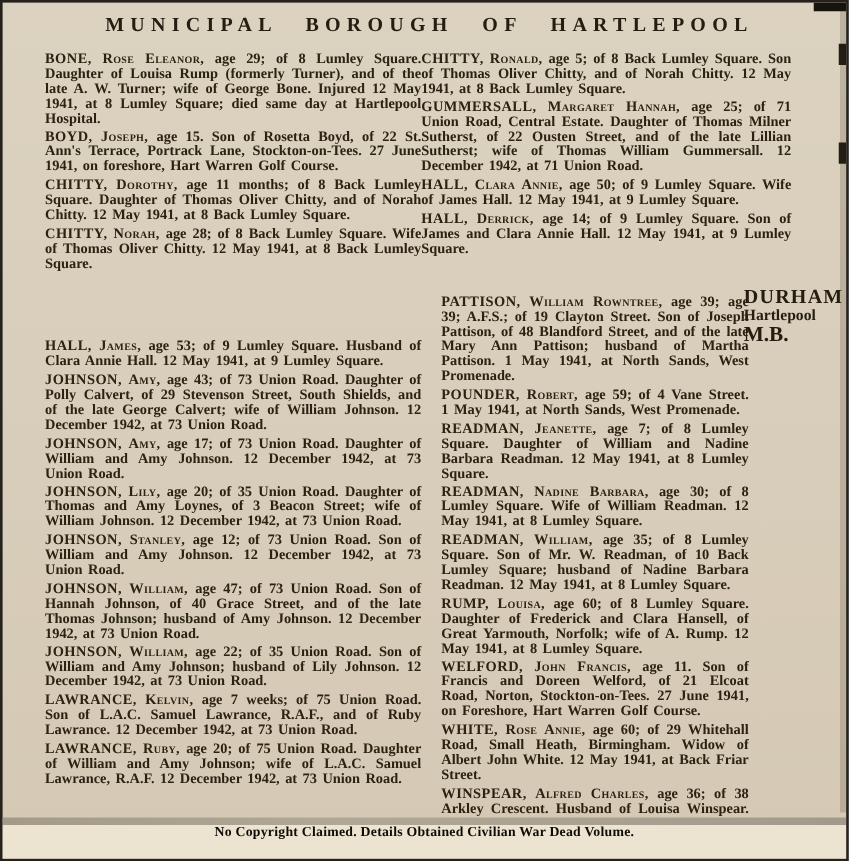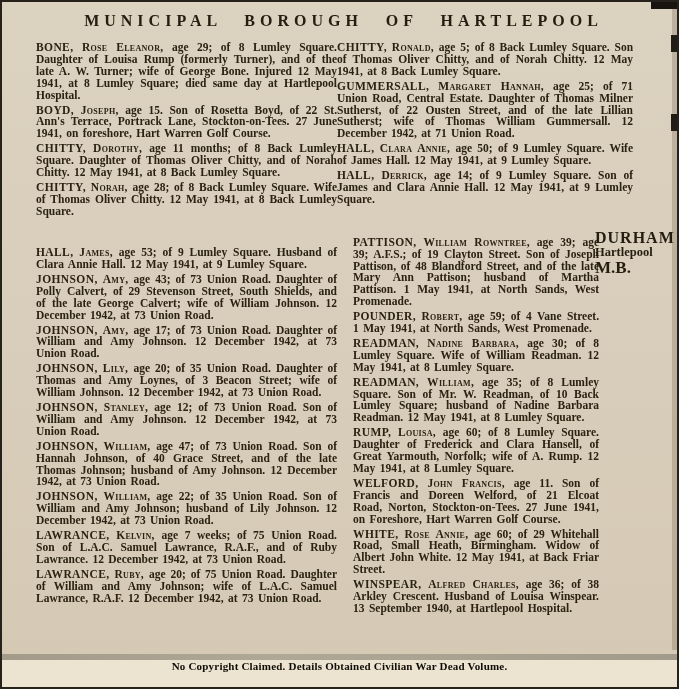--- a/index.html
+++ b/index.html
@@ -102,20 +102,21 @@
           <p class="entry"><span class="surname">JOHNSON,</span> <span class="given">Lily,</span> <span class="entry-text">age 20; of 35 Union Road. Daughter of Thomas and Amy Loynes, of 3 Beacon Street; wife of William Johnson. 12 December 1942, at 73 Union Road.</span></p>
           <p class="entry"><span class="surname">JOHNSON,</span> <span class="given">Stanley,</span> <span class="entry-text">age 12; of 73 Union Road. Son of William and Amy Johnson. 12 December 1942, at 73 Union Road.</span></p>
           <p class="entry"><span class="surname">JOHNSON,</span> <span class="given">William,</span> <span class="entry-text">age 47; of 73 Union Road. Son of Hannah Johnson, of 40 Grace Street, and of the late Thomas Johnson; husband of Amy Johnson. 12 December 1942, at 73 Union Road.</span></p>
           <p class="entry"><span class="surname">JOHNSON,</span> <span class="given">William,</span> <span class="entry-text">age 22; of 35 Union Road. Son of William and Amy Johnson; husband of Lily Johnson. 12 December 1942, at 73 Union Road.</span></p>
           <p class="entry"><span class="surname">LAWRANCE,</span> <span class="given">Kelvin,</span> <span class="entry-text">age 7 weeks; of 75 Union Road. Son of L.A.C. Samuel Lawrance, R.A.F., and of Ruby Lawrance. 12 December 1942, at 73 Union Road.</span></p>
           <p class="entry"><span class="surname">LAWRANCE,</span> <span class="given">Ruby,</span> <span class="entry-text">age 20; of 75 Union Road. Daughter of William and Amy Johnson; wife of L.A.C. Samuel Lawrance, R.A.F. 12 December 1942, at 73 Union Road.</span></p>
         </div>
       <div class="col-right">
           <p class="entry"><span class="surname">PATTISON,</span> <span class="given">William Rowntree,</span> <span class="entry-text">age 39; age 39; A.F.S.; of 19 Clayton Street. Son of Joseph Pattison, of 48 Blandford Street, and of the late Mary Ann Pattison; husband of Martha Pattison. 1 May 1941, at North Sands, West Promenade.</span></p>
           <p class="entry"><span class="surname">POUNDER,</span> <span class="given">Robert,</span> <span class="entry-text">age 59; of 4 Vane Street. 1 May 1941, at North Sands, West Promenade.</span></p>
+          <p class="entry"><span class="surname">READMAN,</span> <span class="given">Jeanette,</span> <span class="entry-text">age 7; of 8 Lumley Square. Daughter of William and Nadine Barbara Readman. 12 May 1941, at 8 Lumley Square.</span></p>
           <p class="entry"><span class="surname">READMAN,</span> <span class="given">Nadine Barbara,</span> <span class="entry-text">age 30; of 8 Lumley Square. Wife of William Readman. 12 May 1941, at 8 Lumley Square.</span></p>
           <p class="entry"><span class="surname">READMAN,</span> <span class="given">William,</span> <span class="entry-text">age 35; of 8 Lumley Square. Son of Mr. W. Readman, of 10 Back Lumley Square; husband of Nadine Barbara Readman. 12 May 1941, at 8 Lumley Square.</span></p>
           <p class="entry"><span class="surname">RUMP,</span> <span class="given">Louisa,</span> <span class="entry-text">age 60; of 8 Lumley Square. Daughter of Frederick and Clara Hansell, of Great Yarmouth, Norfolk; wife of A. Rump. 12 May 1941, at 8 Lumley Square.</span></p>
           <p class="entry"><span class="surname">WELFORD,</span> <span class="given">John Francis,</span> <span class="entry-text">age 11. Son of Francis and Doreen Welford, of 21 Elcoat Road, Norton, Stockton-on-Tees. 27 June 1941, on Foreshore, Hart Warren Golf Course.</span></p>
           <p class="entry"><span class="surname">WHITE,</span> <span class="given">Rose Annie,</span> <span class="entry-text">age 60; of 29 Whitehall Road, Small Heath, Birmingham. Widow of Albert John White. 12 May 1941, at Back Friar Street.</span></p>
           <p class="entry"><span class="surname">WINSPEAR,</span> <span class="given">Alfred Charles,</span> <span class="entry-text">age 36; of 38 Arkley Crescent. Husband of Louisa Winspear. 13 September 1940, at Hartlepool Hospital.</span></p>
         </div>
     </div>
   </div>
 

